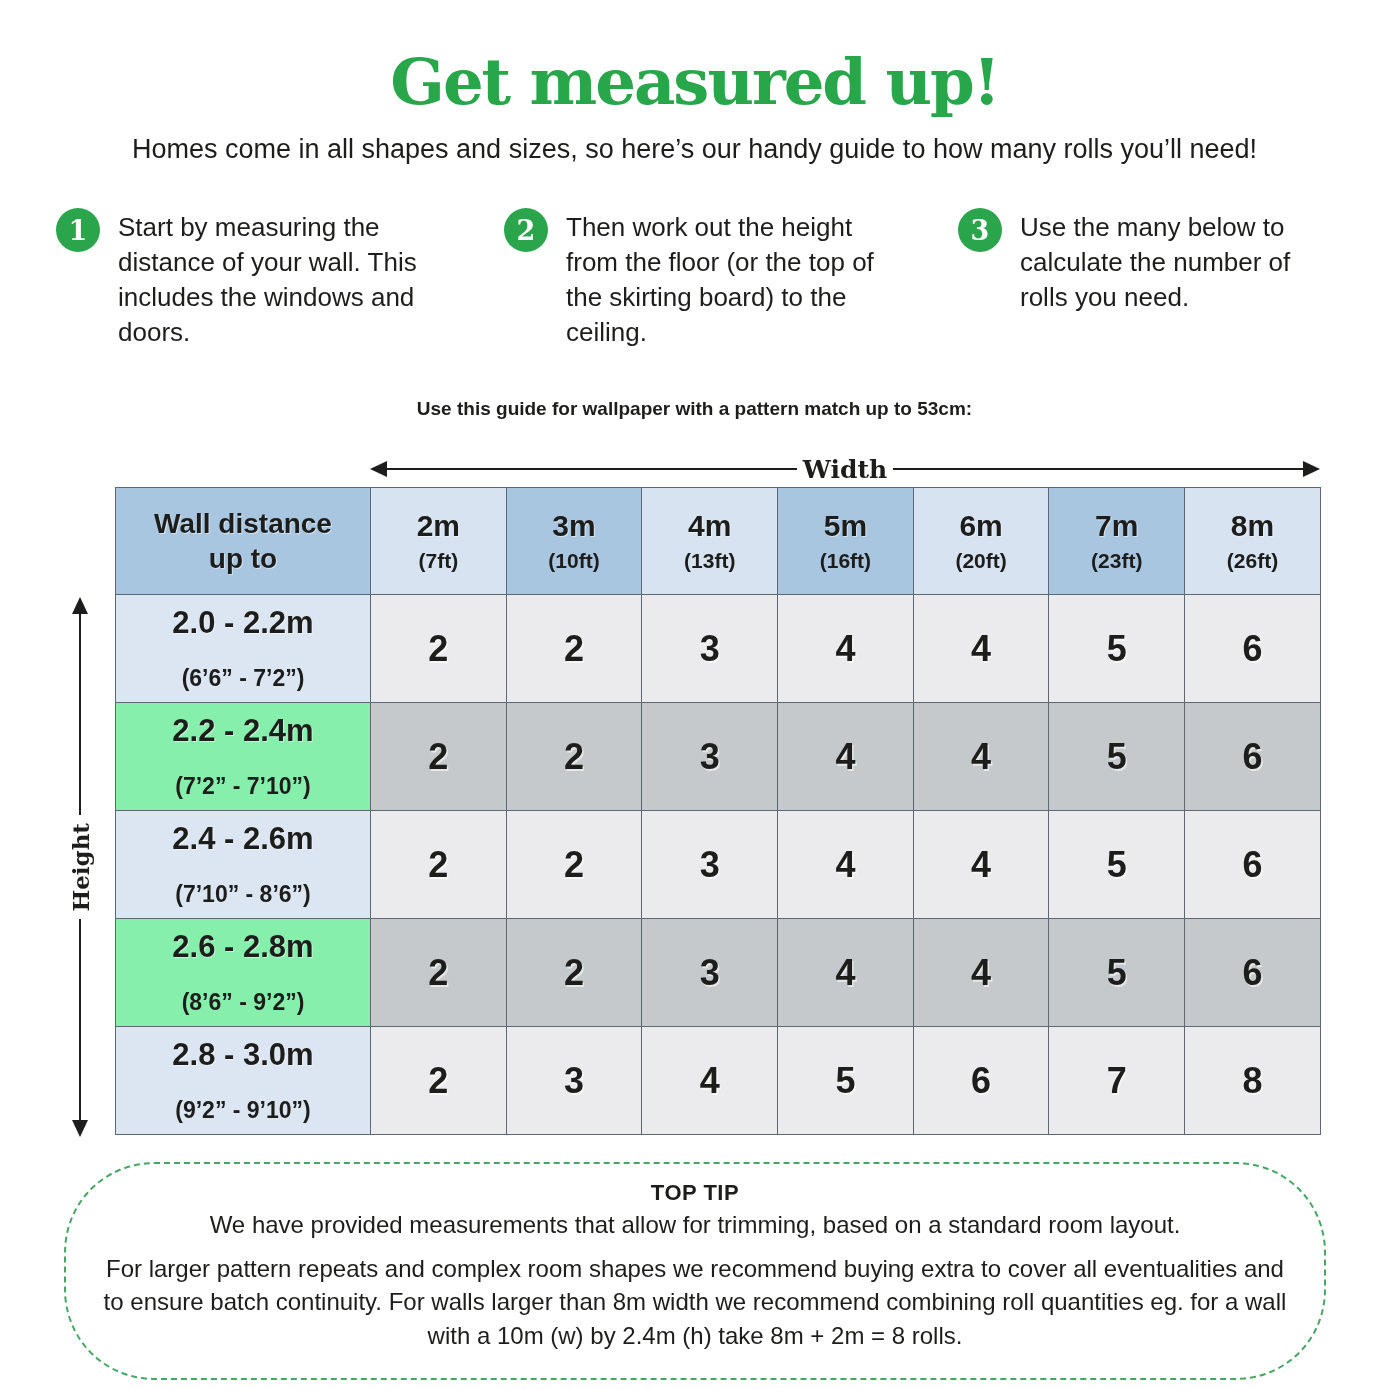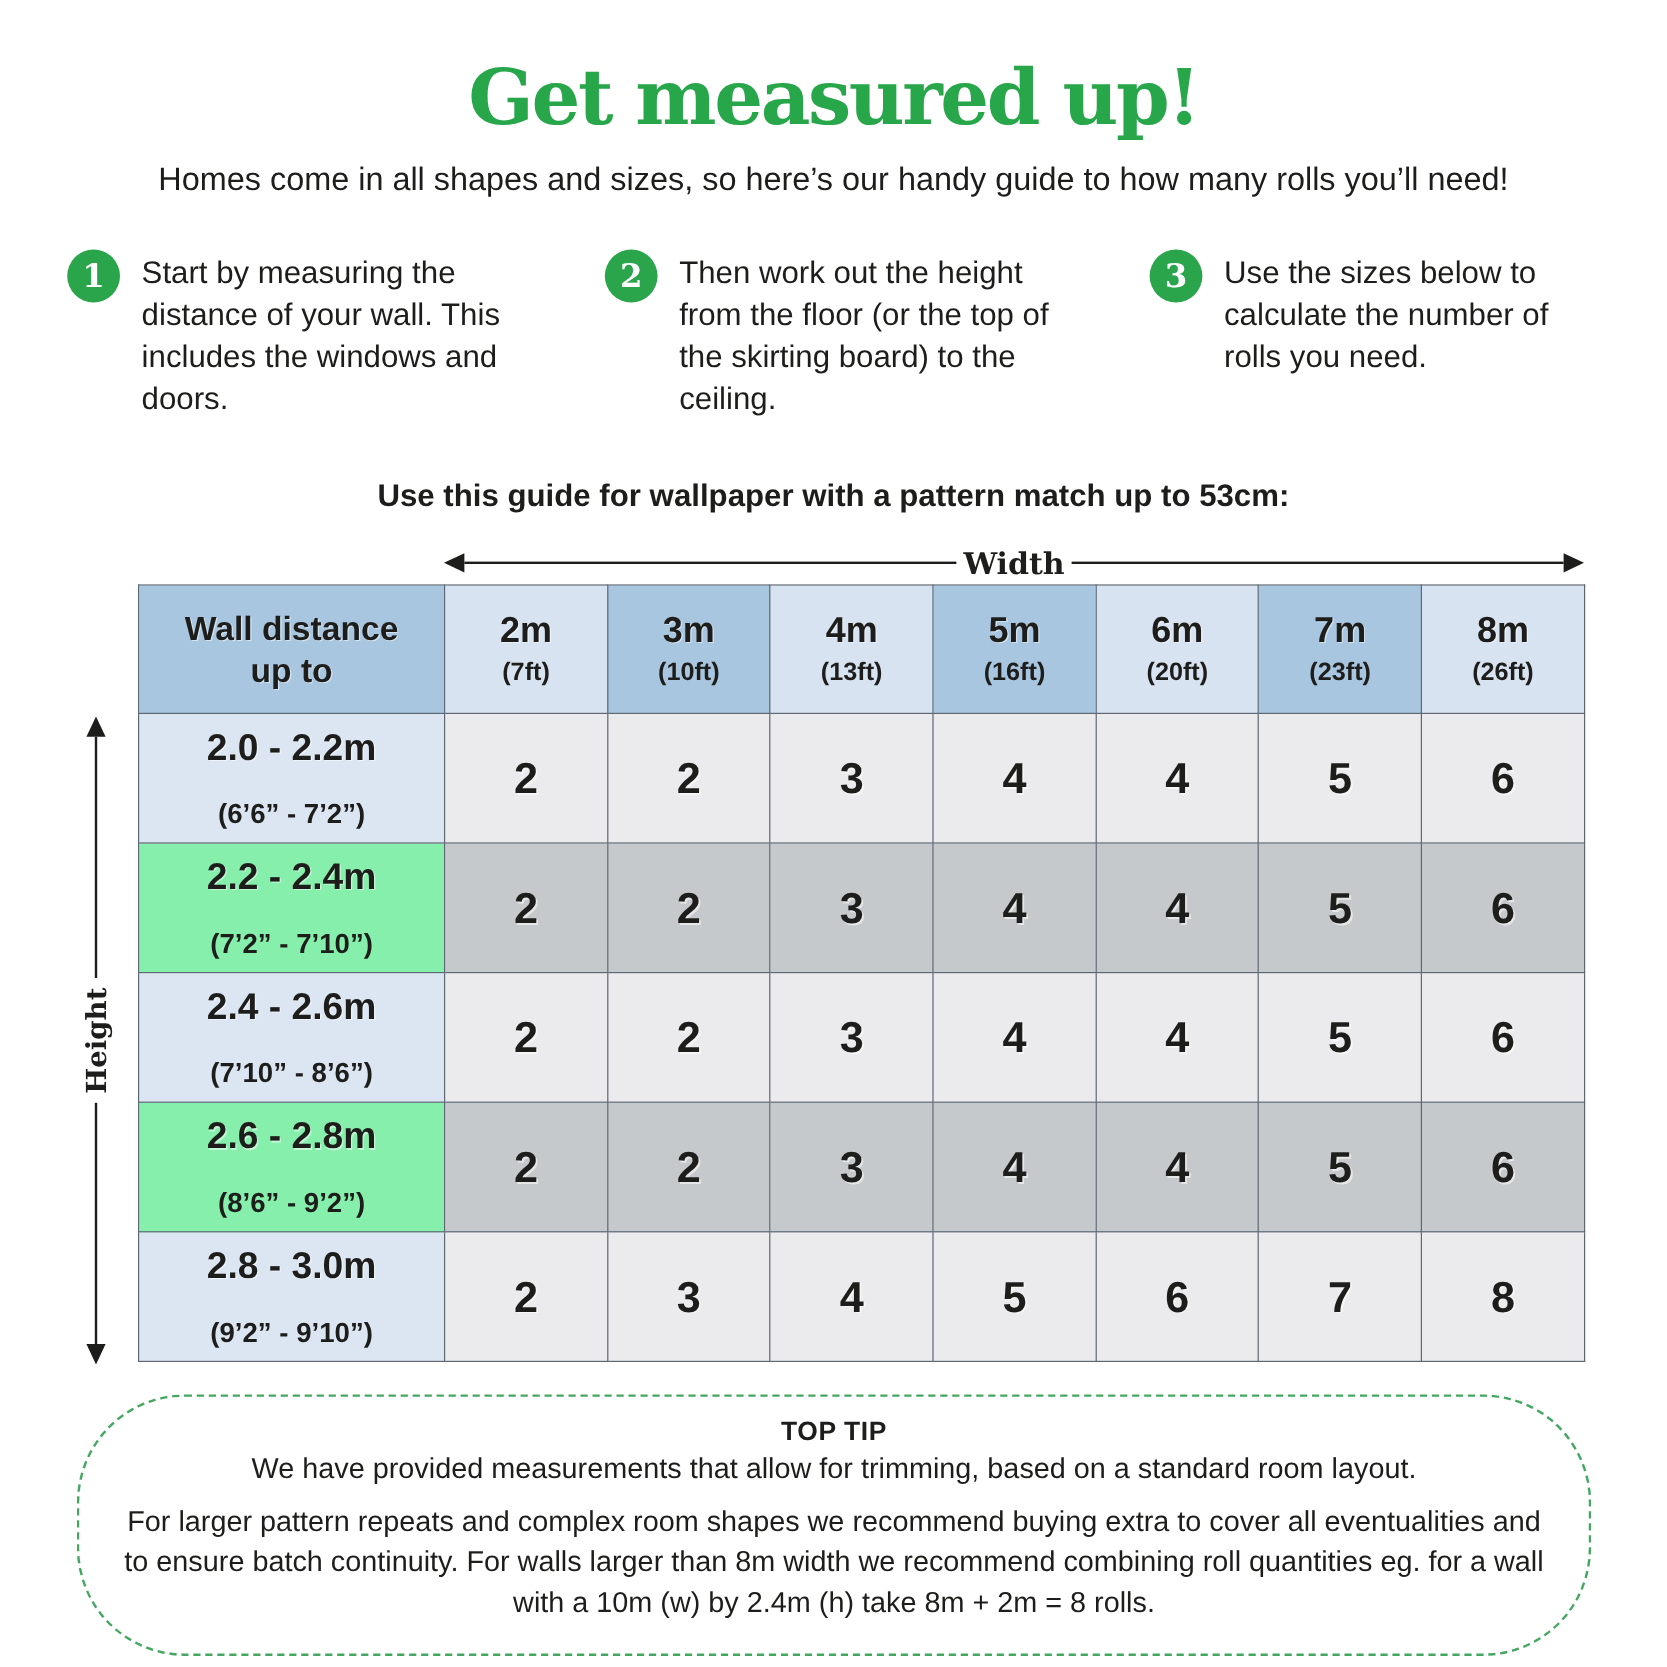--- a/index.html
+++ b/index.html
@@ -15,21 +15,21 @@
   .step{position:absolute;top:208px;display:flex;gap:18px;}
   .step-1{left:56px;width:400px;}
   .step-2{left:504px;width:400px;}
   .step-3{left:958px;width:380px;}
   .step-num{flex-shrink:0;width:44px;height:44px;border-radius:50%;background:#2aa54c;
             color:#fff;display:flex;align-items:center;justify-content:center;
             font-family:"DejaVu Serif",serif;font-weight:bold;font-size:27px;}
   .step-text{font-size:26px;line-height:1.35;max-width:345px;padding-top:2px;}
 
   .table-intro{position:absolute;top:398px;left:0;width:100%;text-align:center;
-               font-weight:bold;font-size:26px;margin:0;}
+               font-weight:bold;font-size:19px;margin:0;}
 
   
   .width-arrow{position:absolute;top:458px;left:370px;width:950px;height:22px;
                display:flex;align-items:center;}
   .ah{width:0;height:0;border-top:8px solid transparent;border-bottom:8px solid transparent;}
   .ah-left{border-right:17px solid #1d1d1b;}
   .ah-right{border-left:17px solid #1d1d1b;}
   .aline{flex:1;height:2px;background:#1d1d1b;}
   .alabel{padding:0 6px;font-family:"DejaVu Serif",serif;font-weight:bold;font-size:25px;}
 
@@ -84,21 +84,21 @@
   <div class="step step-1">
     <div class="step-num">1</div>
     <div class="step-text">Start by measuring the distance of your wall. This includes the windows and doors.</div>
   </div>
   <div class="step step-2">
     <div class="step-num">2</div>
     <div class="step-text">Then work out the height from the floor (or the top of the skirting board) to the ceiling.</div>
   </div>
   <div class="step step-3">
     <div class="step-num">3</div>
-    <div class="step-text">Use the sizes below to calculate the number of rolls you need.</div>
+    <div class="step-text">Use the many below to calculate the number of rolls you need.</div>
   </div>
 
   <p class="table-intro">Use this guide for wallpaper with a pattern match up to 53cm:</p>
 
   <div class="width-arrow">
     <span class="ah ah-left"></span>
     <span class="aline"></span>
     <span class="alabel">Width</span>
     <span class="aline"></span>
     <span class="ah ah-right"></span>

